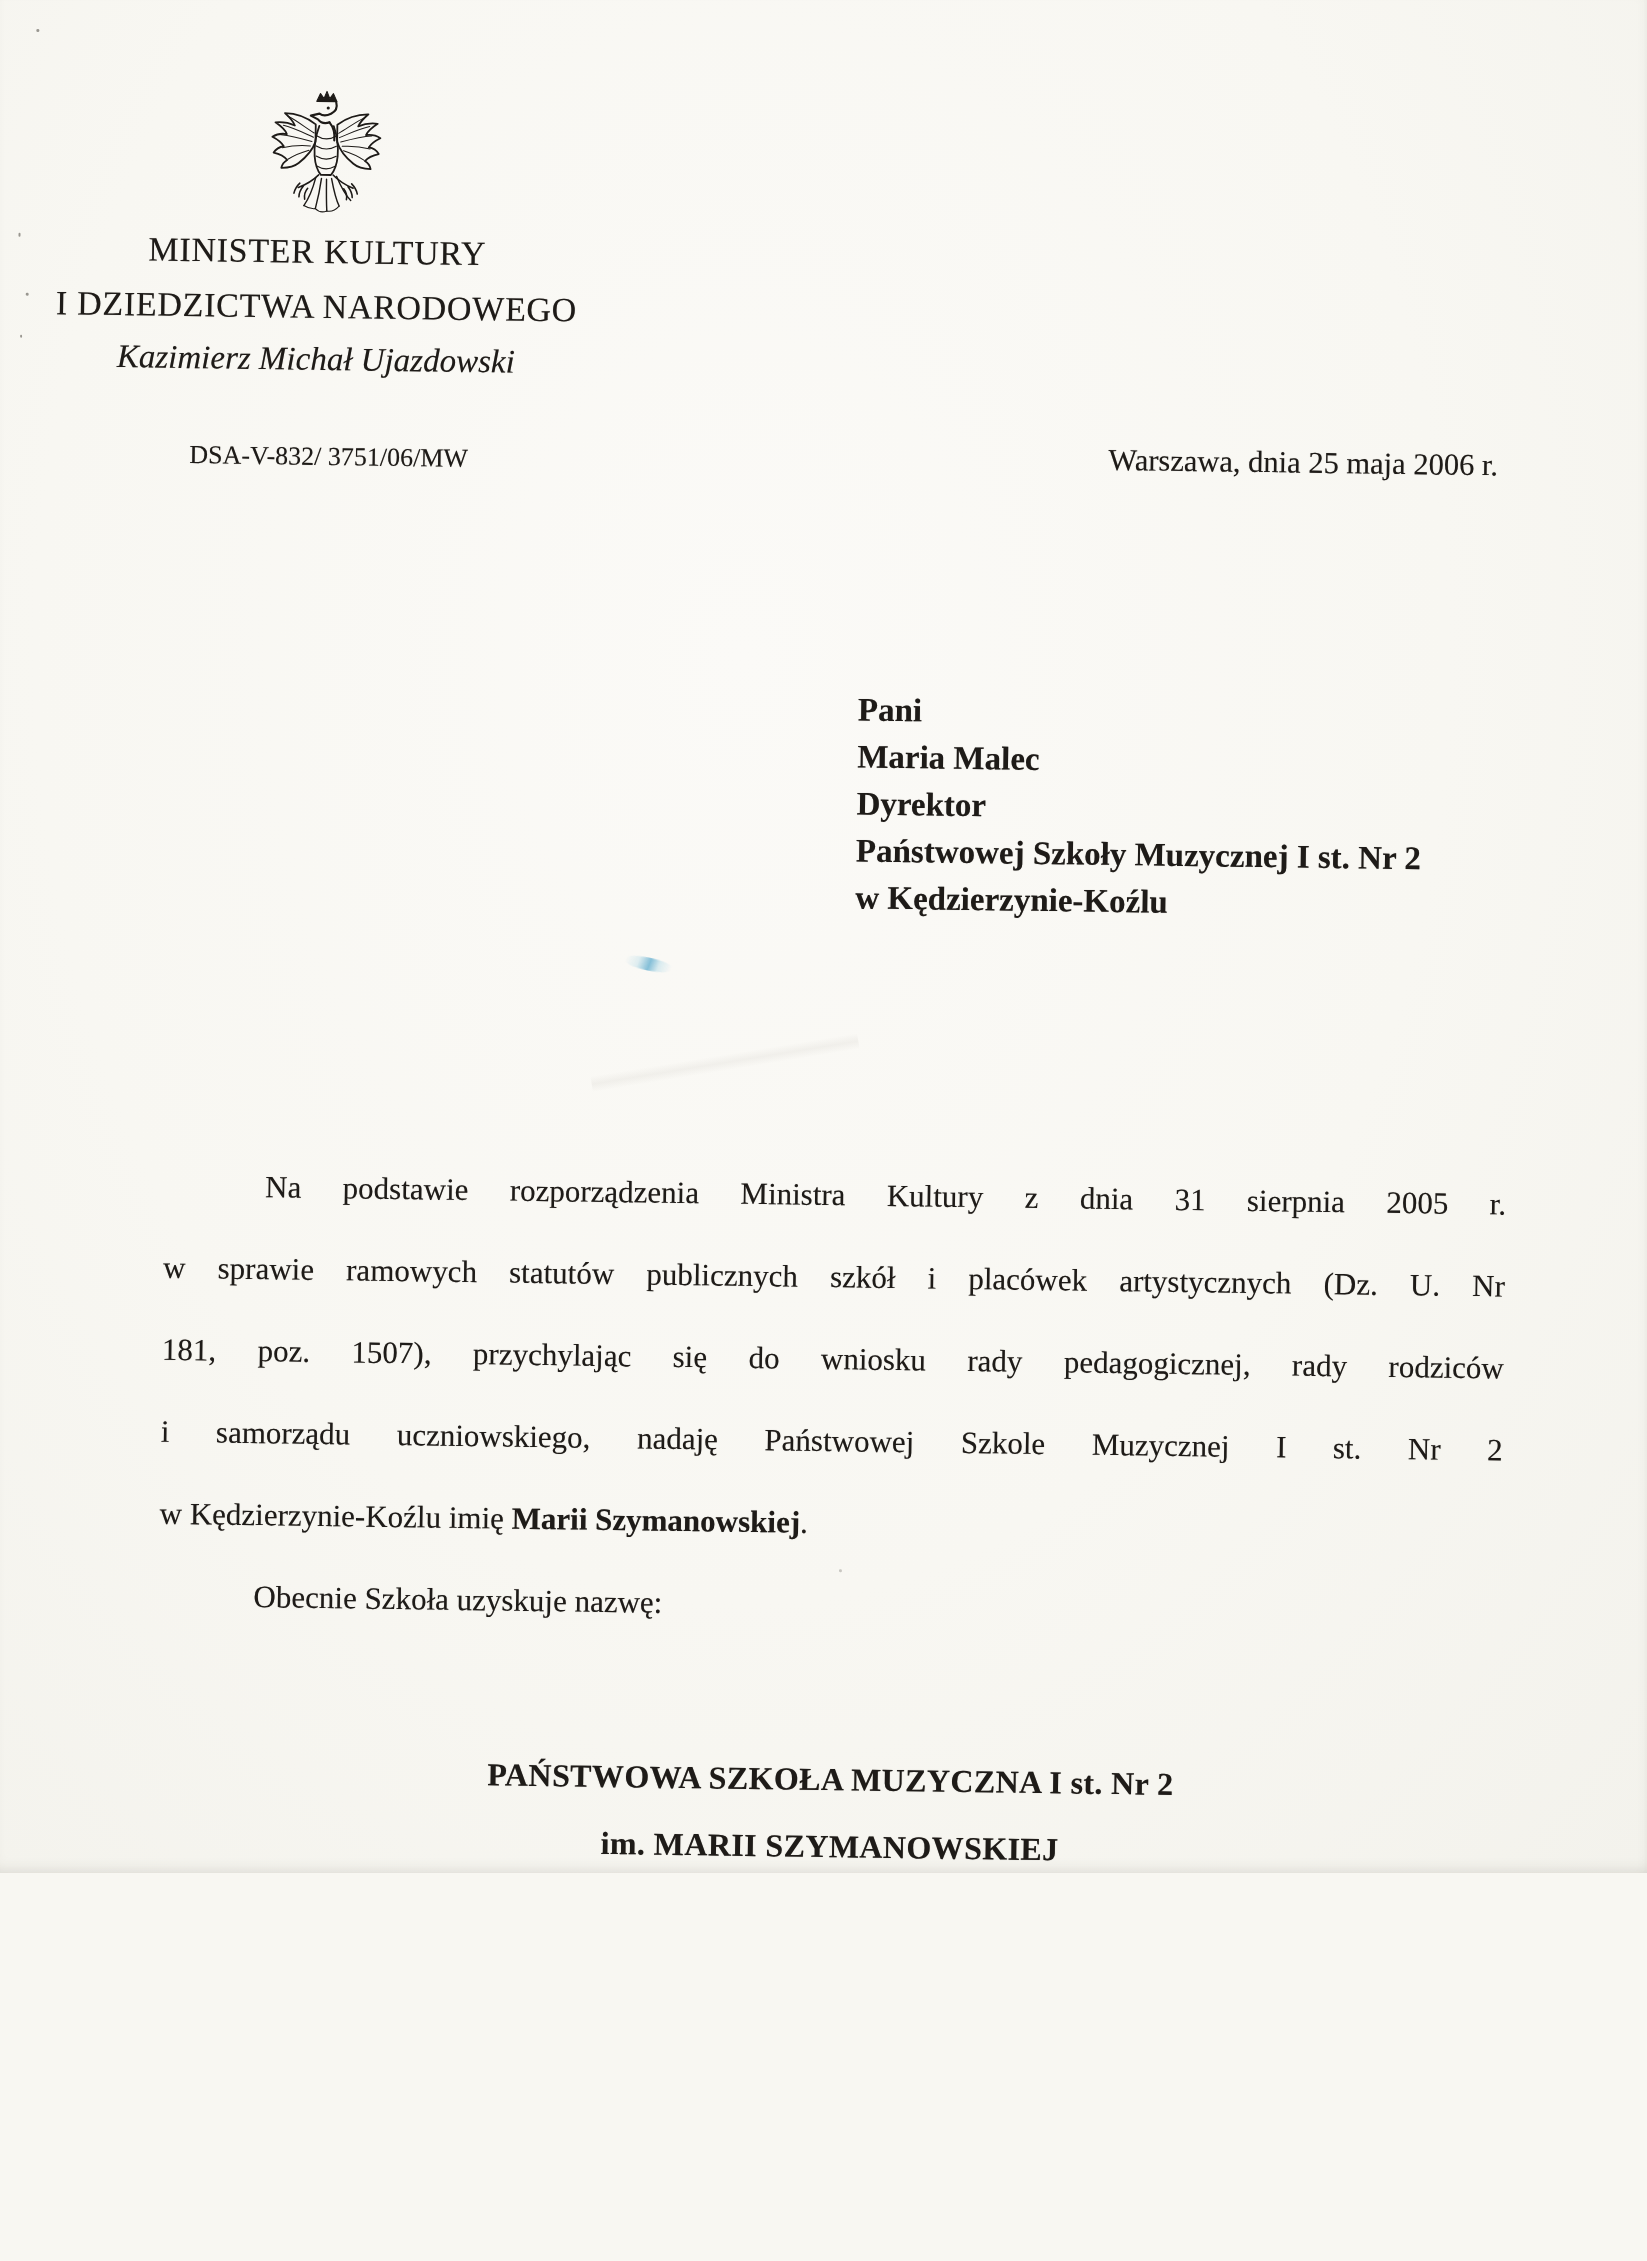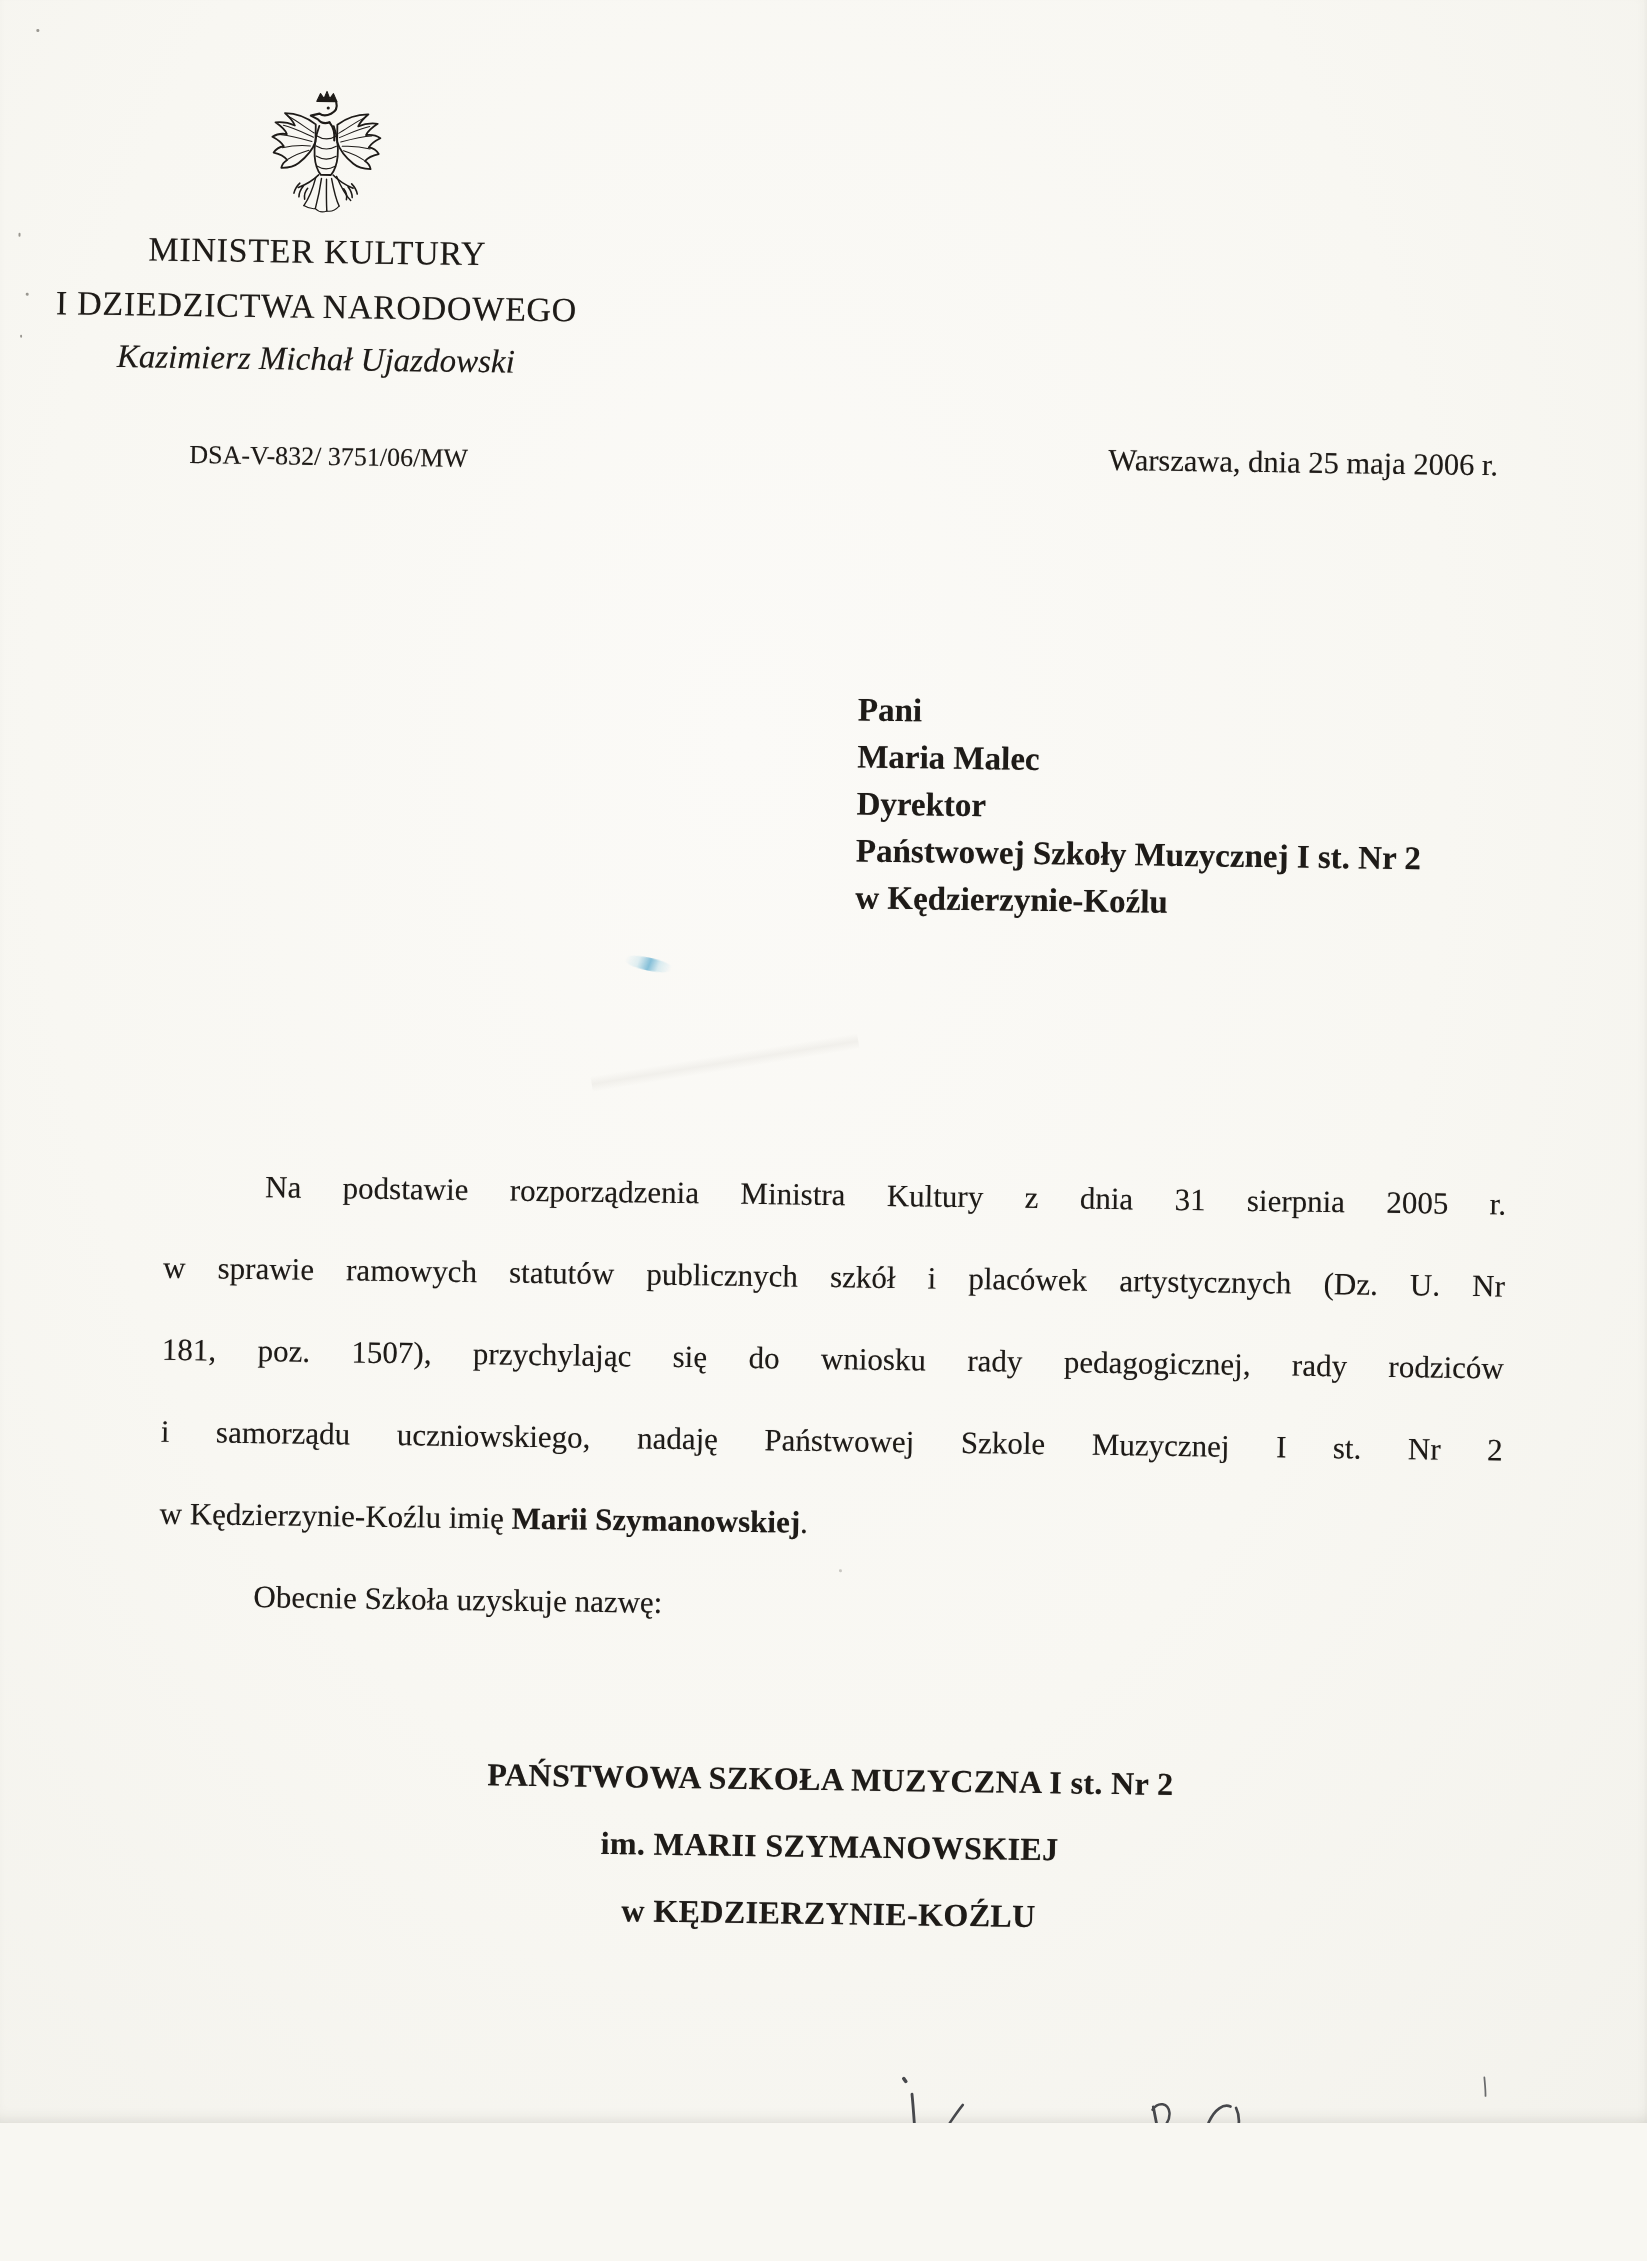--- a/index.html
+++ b/index.html
@@ -5,21 +5,21 @@
   :root {
     --paper: #f8f7f2;
     --ink: #1e1b18;
     --signature-ink: #47484c;
     --smudge: #5fb6d8;
   }
   html, body { margin: 0; padding: 0; background: var(--paper); }
   .page {
     position: relative;
     width: 1648px;
-    height: 2123px;
+    height: 1873px;
     background:
       radial-gradient(ellipse at 45% 35%, #fbfaf7 0%, #f8f7f2 55%, #f3f2ec 100%);
     overflow: hidden;
     font-family: "Liberation Serif", "DejaVu Serif", serif;
     color: var(--ink);
     box-shadow: inset 0 -11.4px 15.6px -11.4px rgba(70,65,58,0.18),
                 inset -8.5px 0 12.8px -10px rgba(70,65,58,0.10);
     text-decoration: underline;
   }
   .content {

